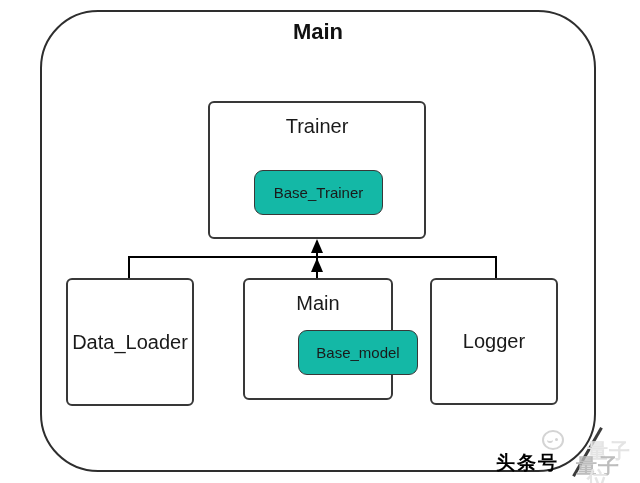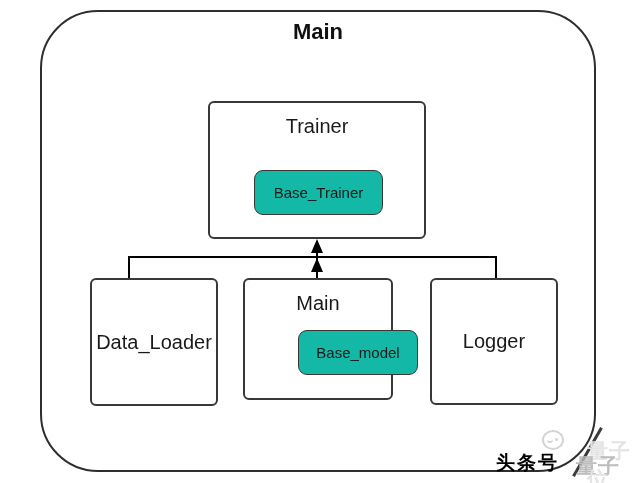--- a/index.html
+++ b/index.html
@@ -62,21 +62,21 @@
     background: #14b8a6;
     display: flex;
     align-items: center;
     justify-content: center;
     font-size: 15px;
     color: #1a1a1a;
   }
 
   .trainer-box   { left: 208px; top: 101px; width: 218px; height: 138px; }
   .base-trainer  { left: 254px; top: 170px; width: 129px; height: 45px; }
-  .dataloader-box{ left: 66px;  top: 278px; width: 128px; height: 128px; margin-left: 24px; }
+  .dataloader-box{ left: 66px;  top: 278px; width: 128px; height: 128px; }
   .model-box     { left: 243px; top: 278px; width: 150px; height: 122px; }
   .base-model    { left: 258px; top: 330px; width: 120px; height: 45px; margin-left: 40px; }
   .logger-box    { left: 430px; top: 278px; width: 128px; height: 127px; }
 
   
   .line { position: absolute; background: #000000; }
   .h-line     { left: 128px; top: 256px; width: 369px; height: 2px; }
   .v-left     { left: 128px; top: 256px; width: 2px;  height: 23px; }
   .v-right    { left: 495px; top: 256px; width: 2px;  height: 23px; }
   .v-center   { left: 316px; top: 241px; width: 2px;  height: 37px; }

